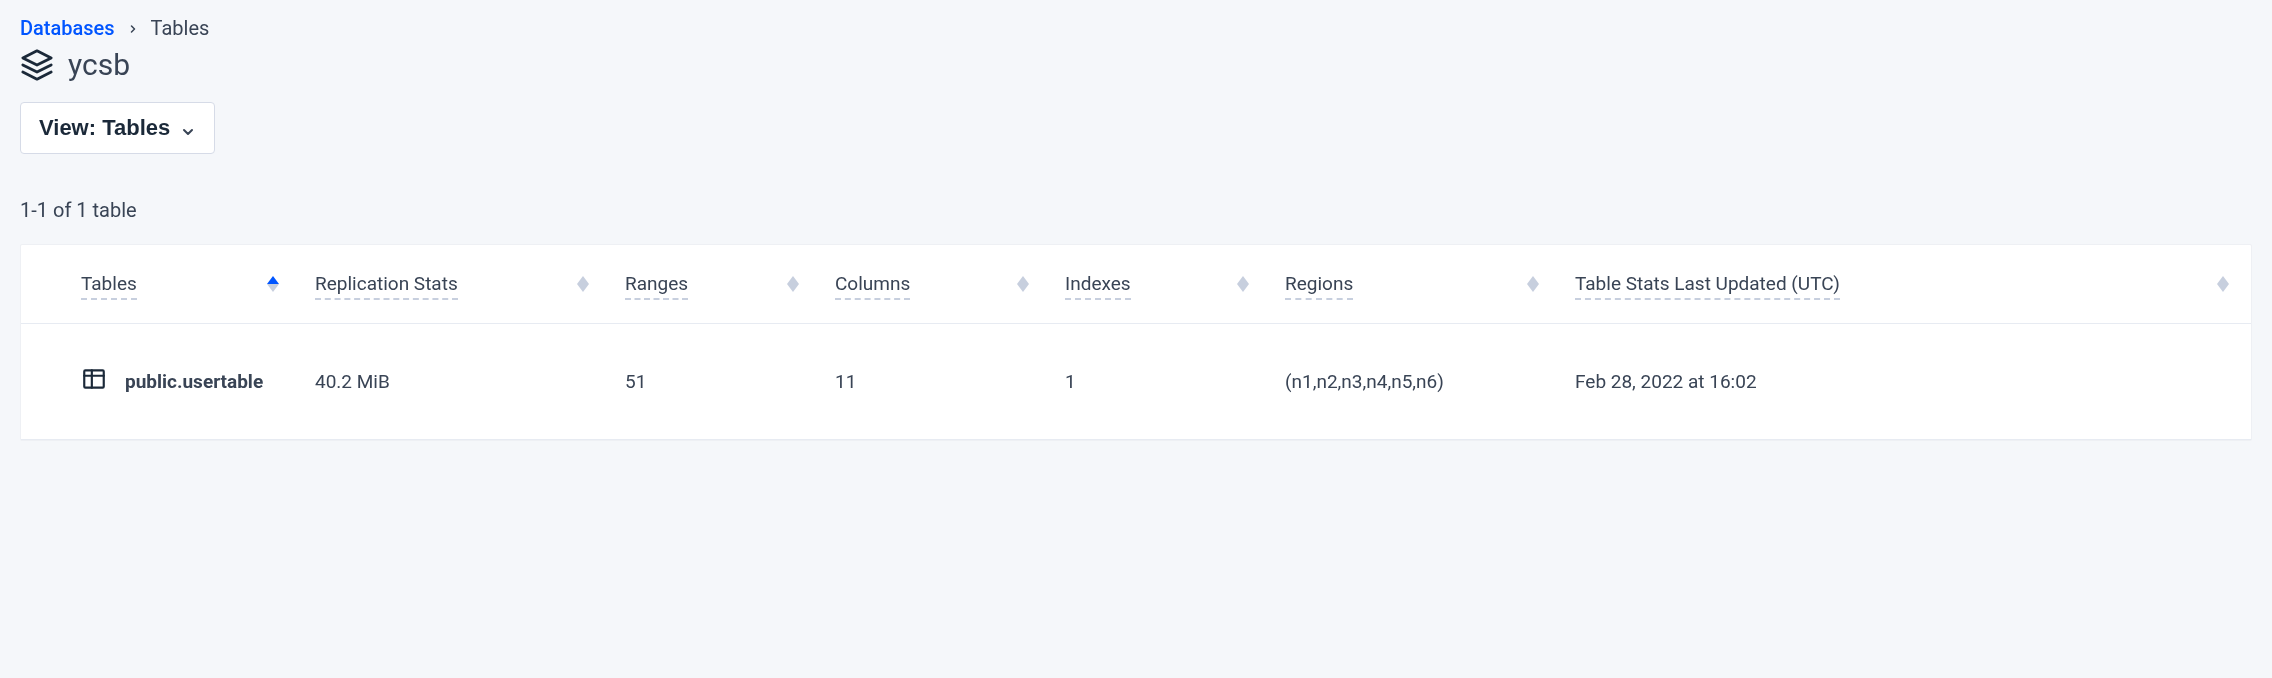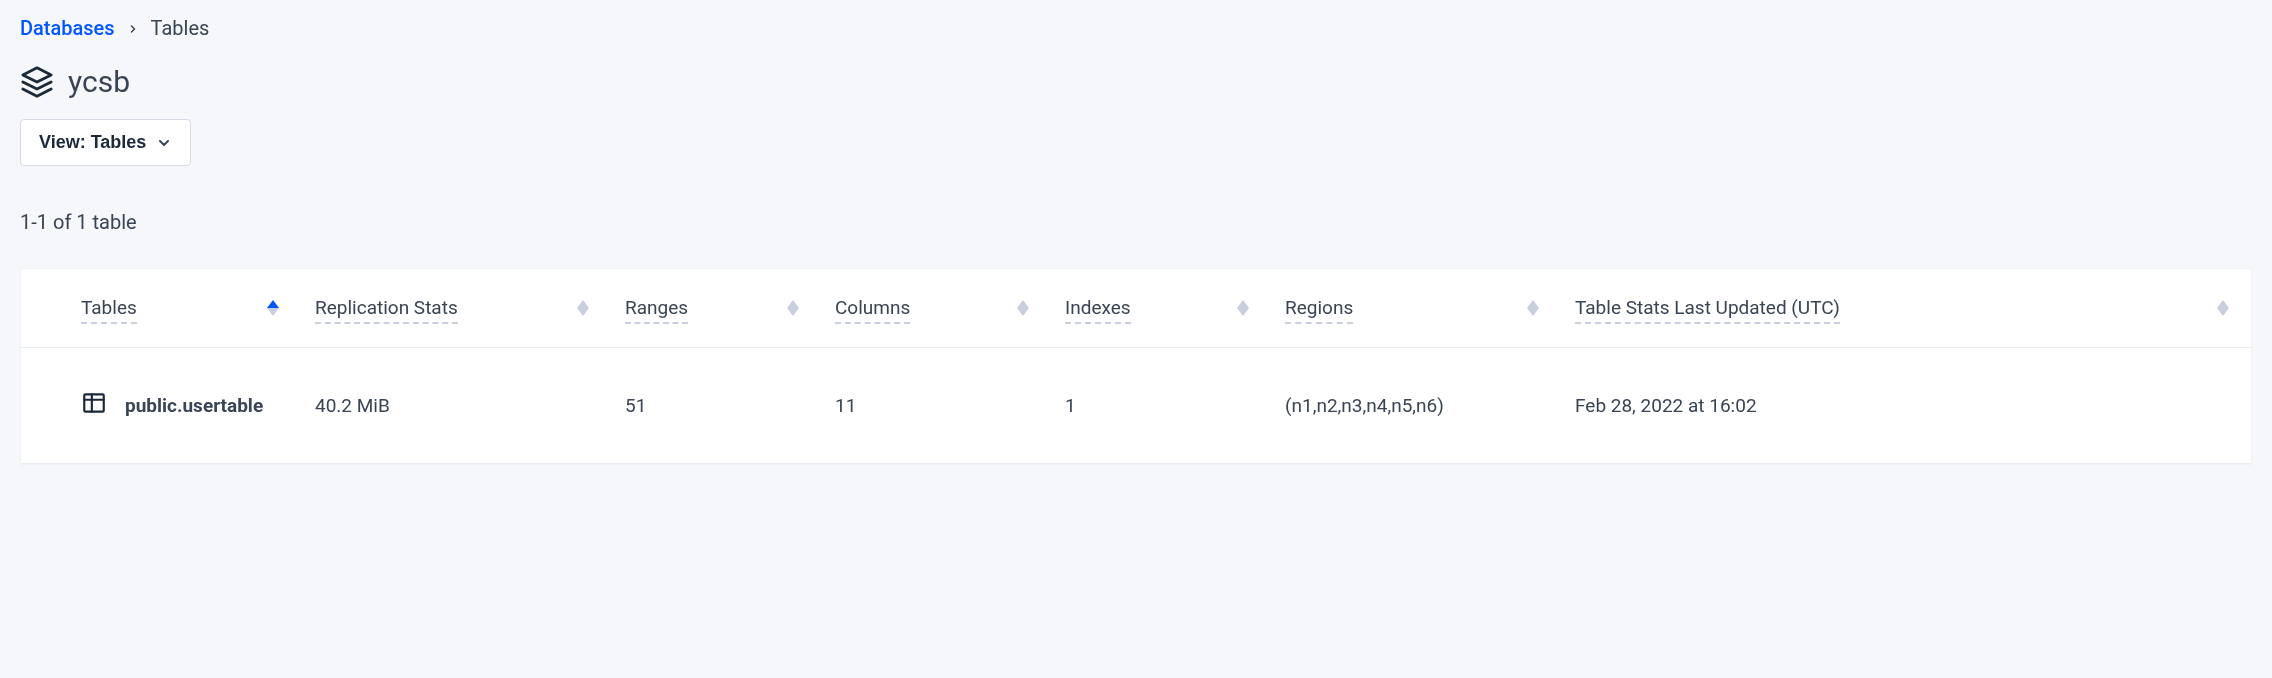--- a/index.html
+++ b/index.html
@@ -9,21 +9,21 @@
     color: #394455;
     font-size: 14px;
     width: 2272px;
     padding: 16px 20px;
   }
   .breadcrumb {
     display: flex;
     align-items: flex-start;
     gap: 12px;
     font-size: 20px;
-    margin-bottom: 24px;
+    margin-bottom: 7px;
   }
   .breadcrumb-link {
     color: #0055ff;
     font-weight: 500;
     cursor: pointer;
   }
   .breadcrumb-sep {
     color: #394455;
     font-weight: 600;
   }
@@ -48,35 +48,35 @@
     color: #394455;
   }
   .view-selector {
     display: inline-flex;
     align-items: center;
     gap: 10px;
     border: 1px solid #d6dbe7;
     background: #fff;
     border-radius: 4px;
     padding: 12px 18px;
-    font-size: 18px;
+    font-size: 22px;
     font-weight: 700;
     color: #1b2939;
     cursor: pointer;
     margin-bottom: 44px;
   }
   .view-selector .chev {
     width: 16px;
     height: 16px;
     color: #394455;
   }
   .count-text {
     font-size: 20px;
     color: #394455;
-    margin-bottom: 34px;
+    margin-bottom: 22px;
   }
   .table-card {
     background: #fff;
     border: 1px solid #eef0f4;
     border-radius: 2px;
     padding: 0;
     margin-bottom: 10px;
   }
   table {
     width: 100%;

